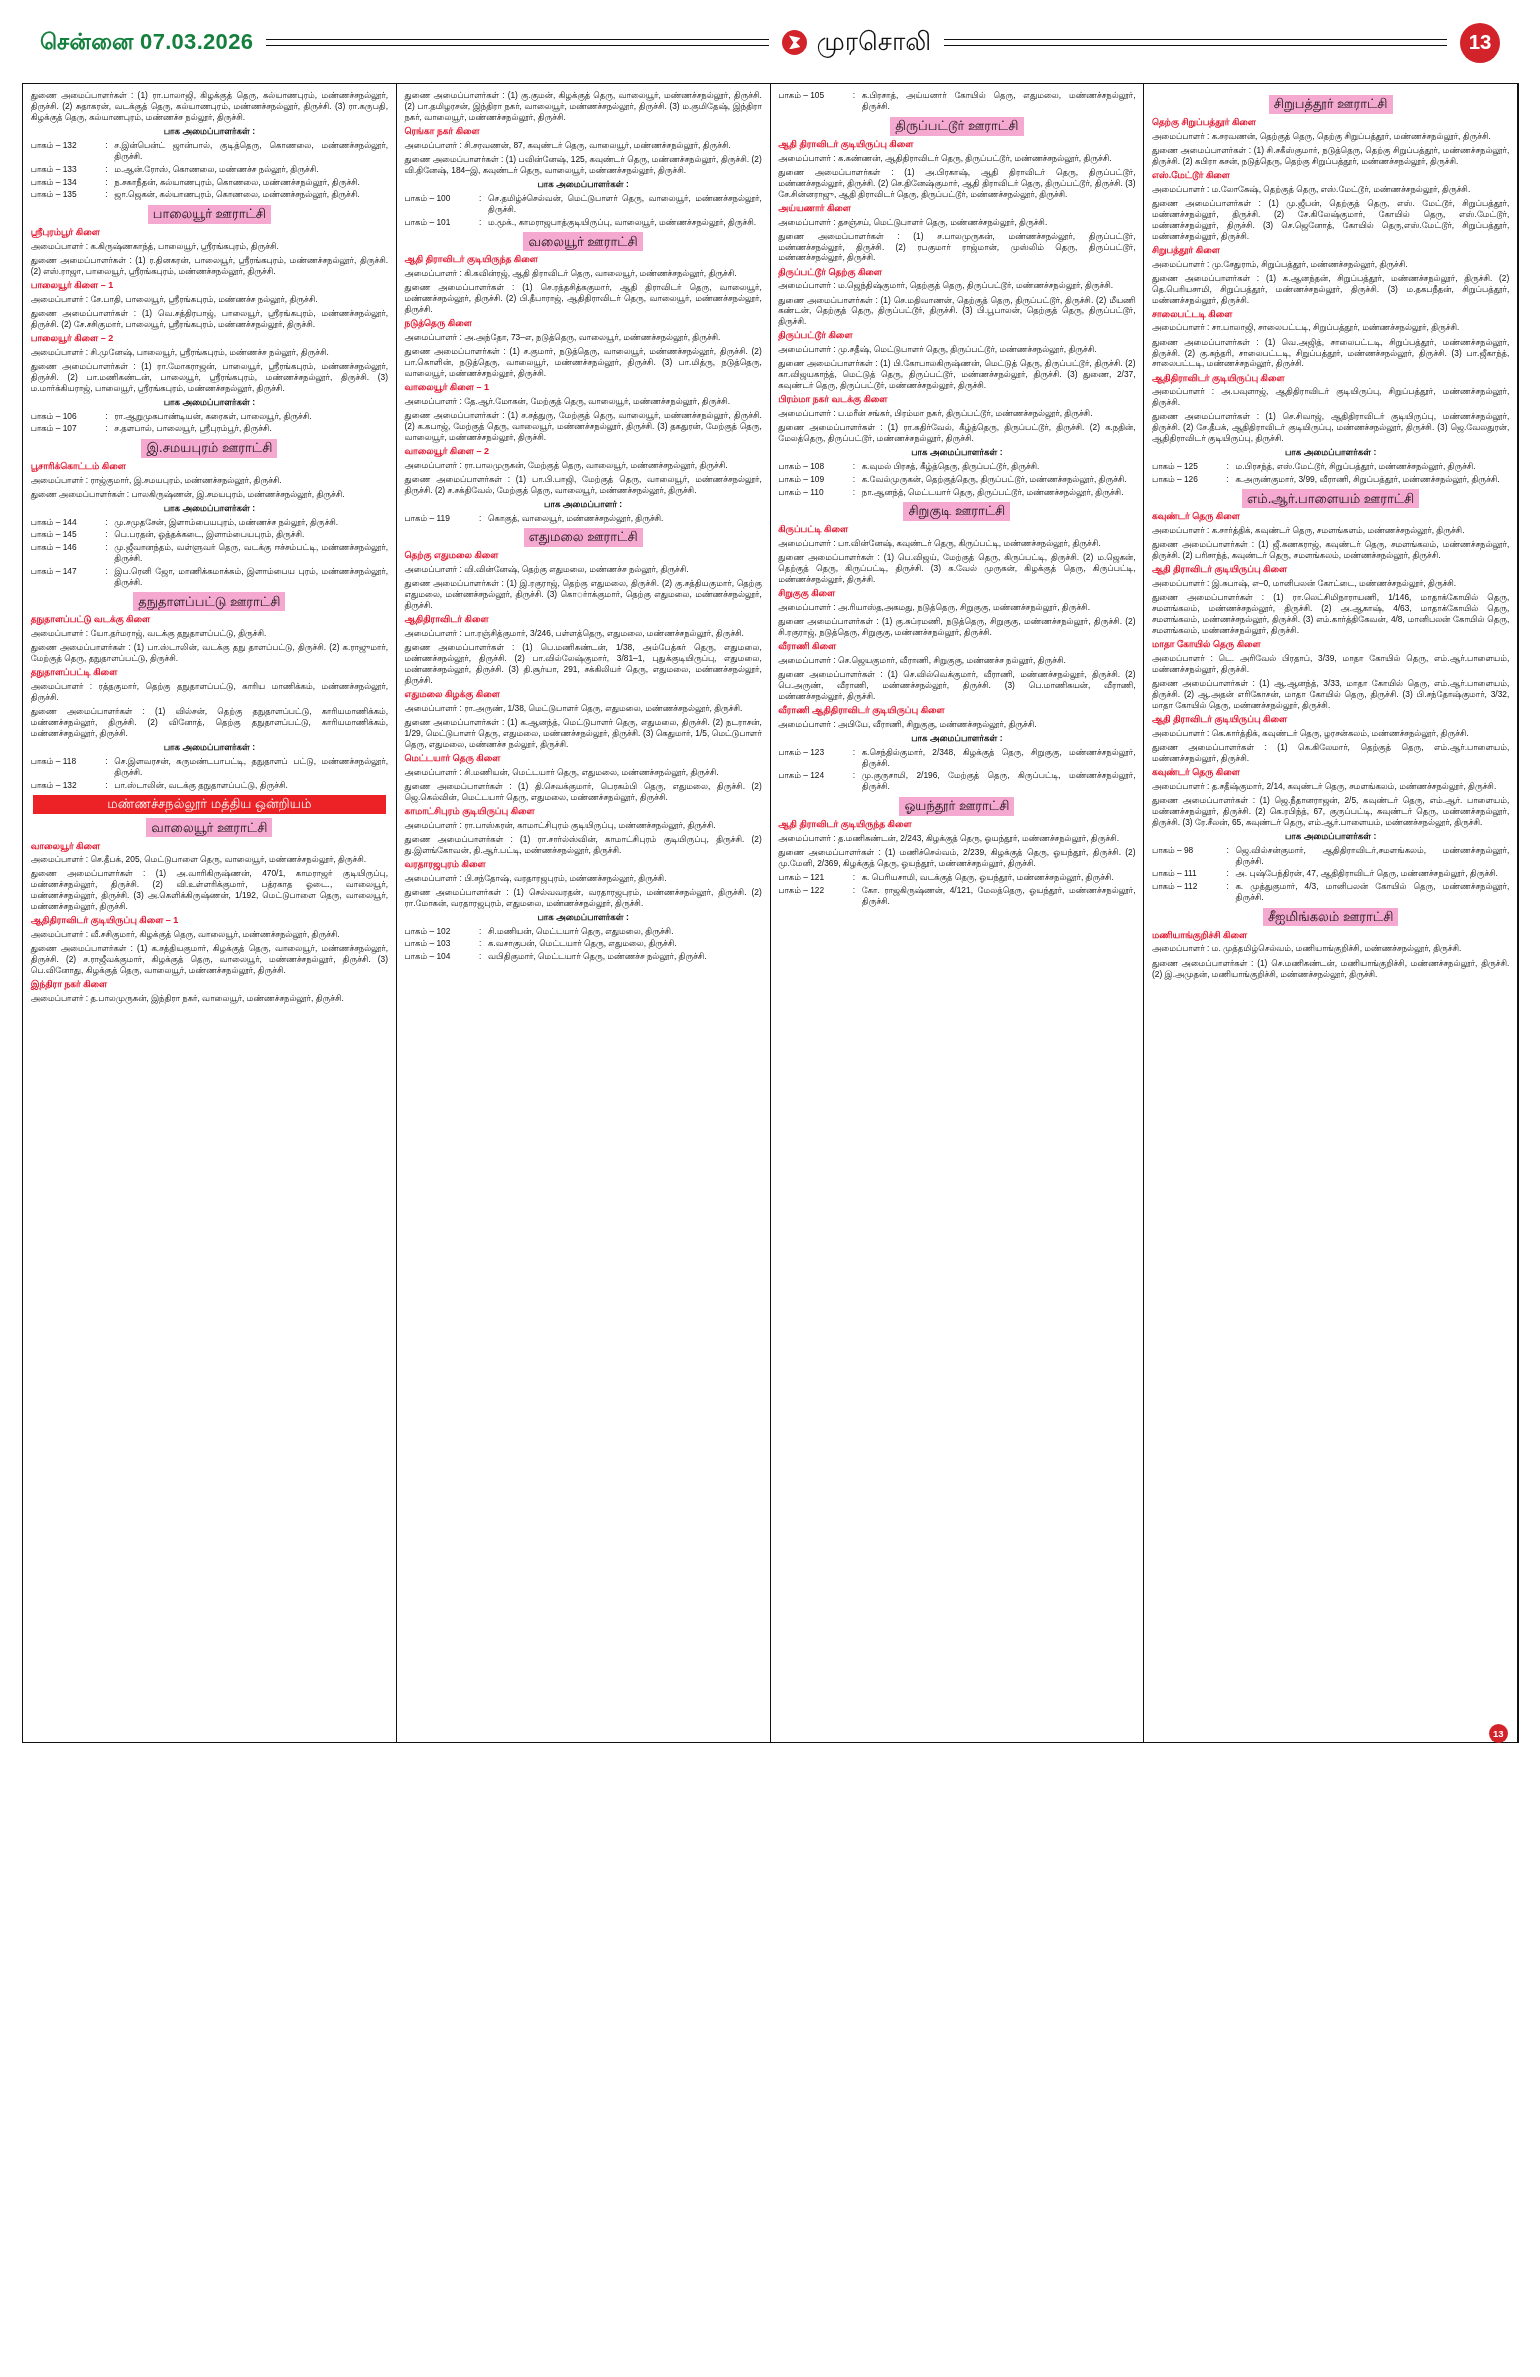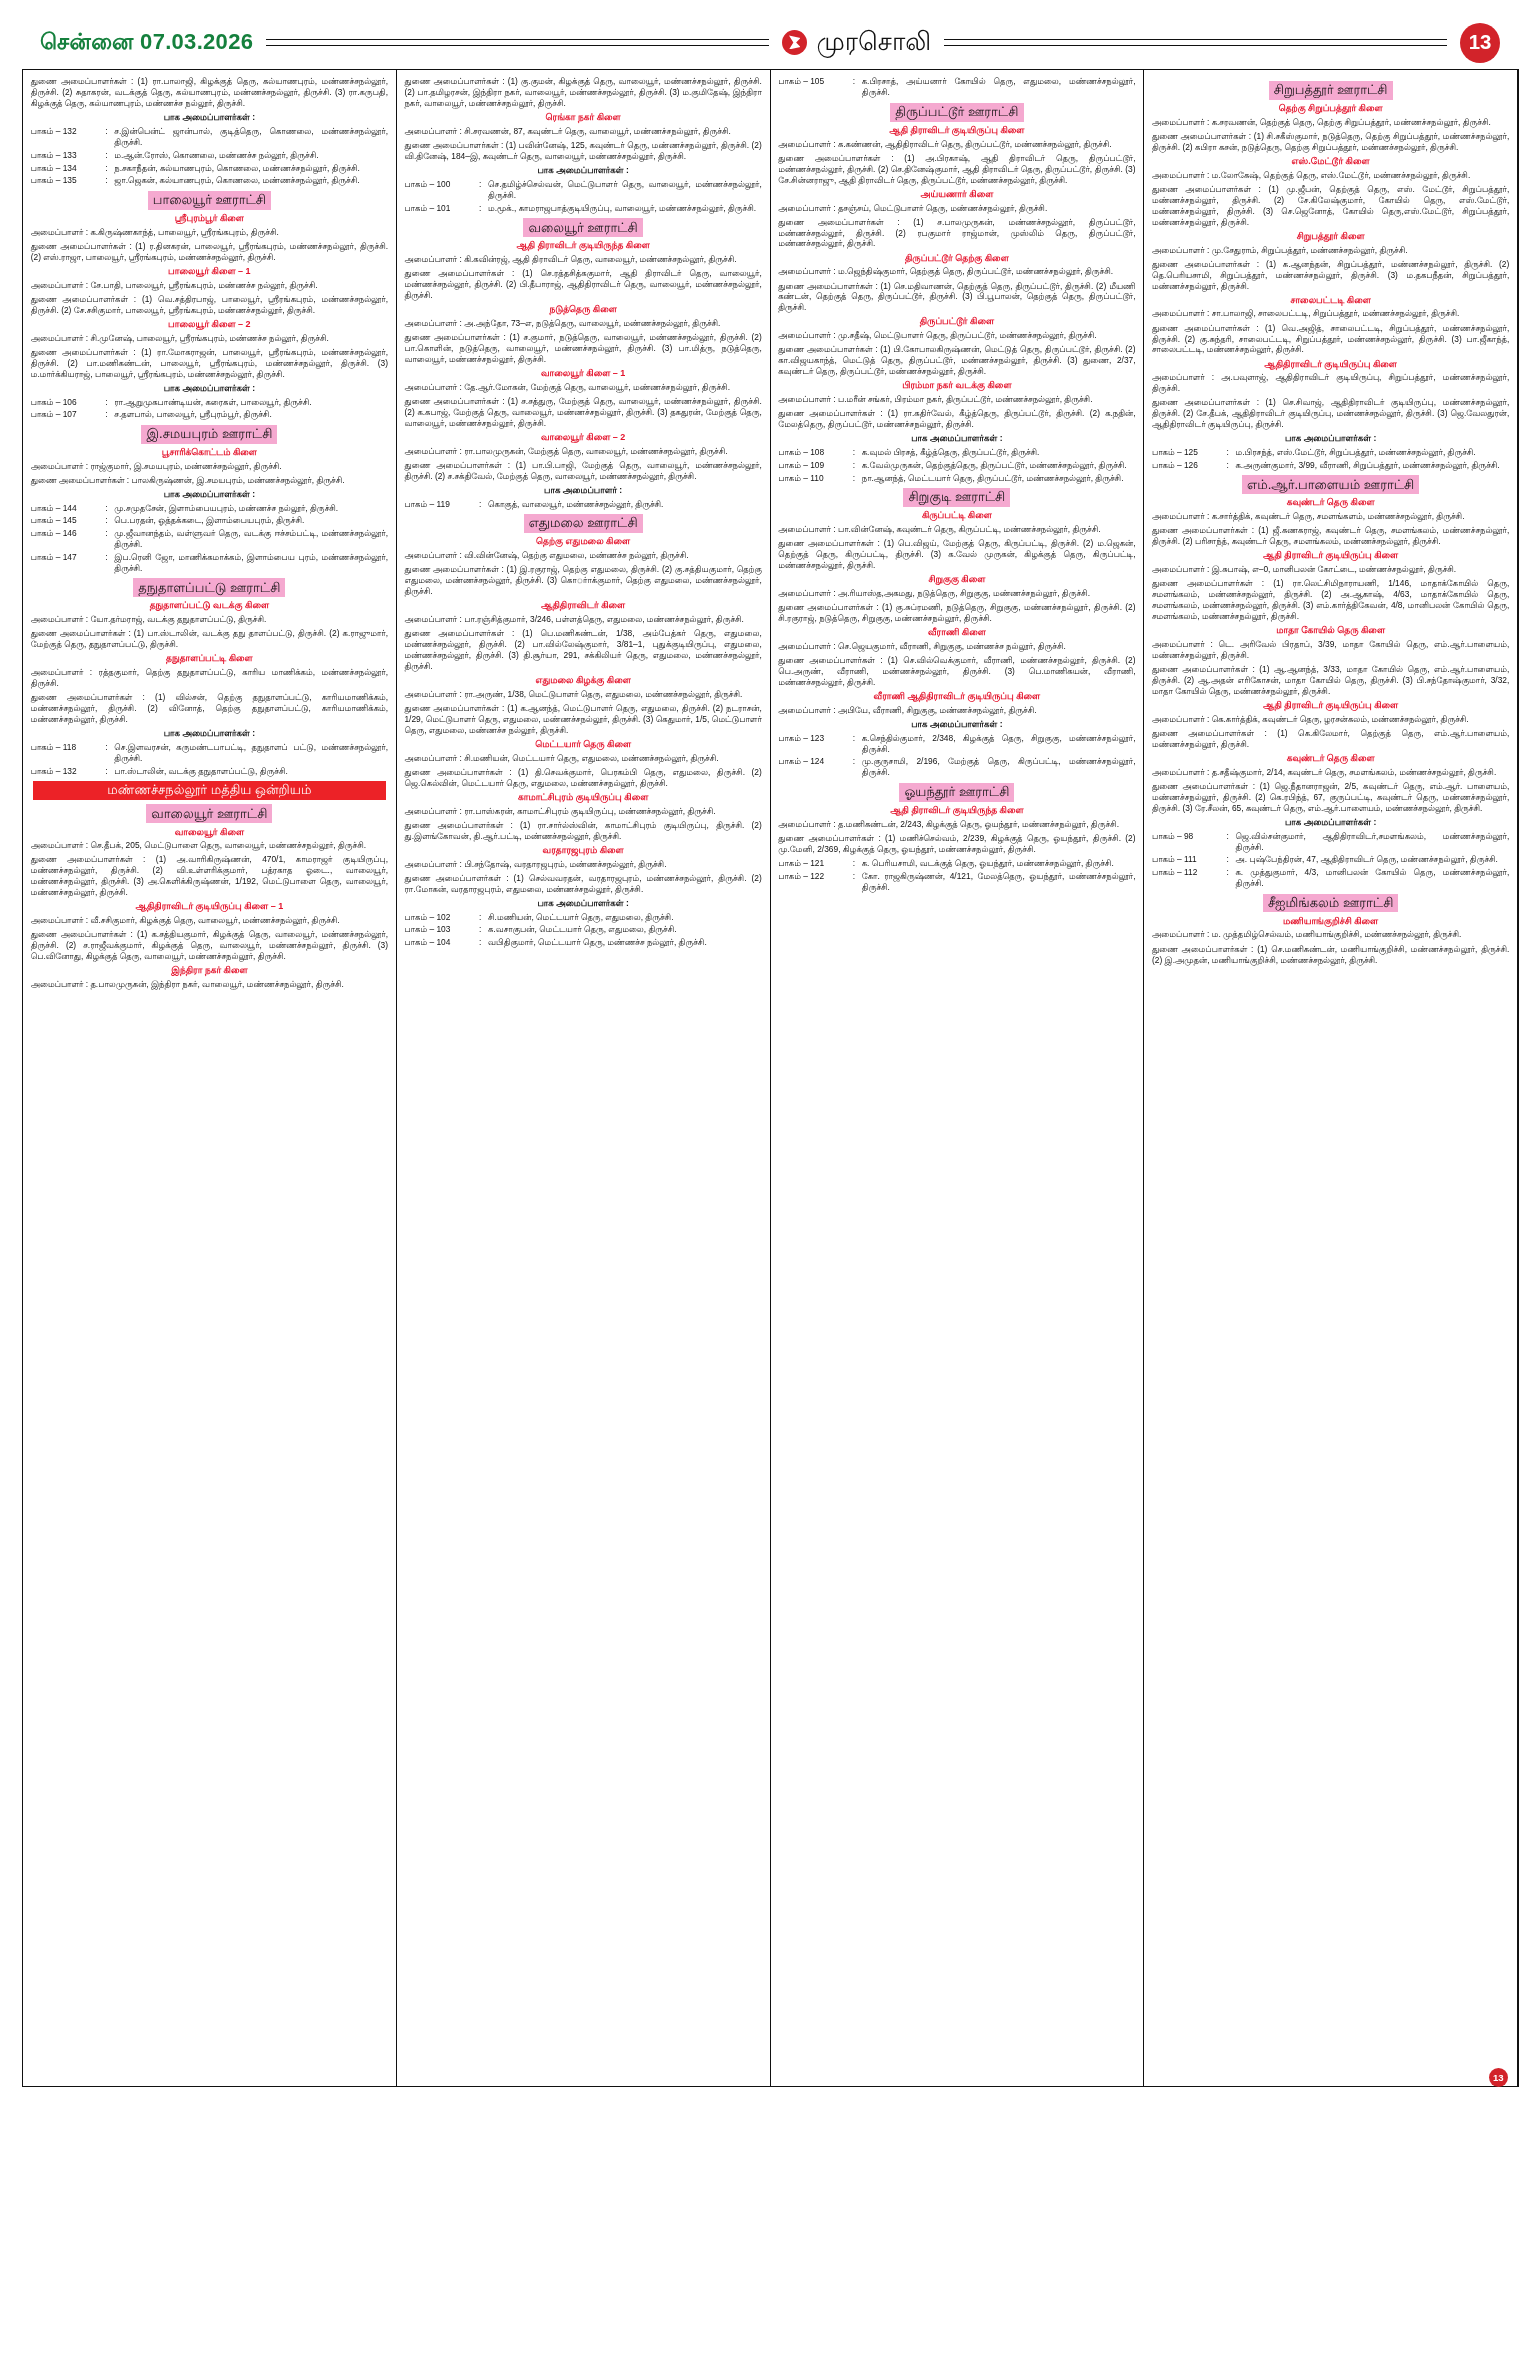--- a/index.html
+++ b/index.html
@@ -70,24 +70,24 @@
     width:40px;height:40px;border-radius:50%;
     background:#d2232a;color:#fff;
     display:flex;align-items:center;justify-content:center;
     font-size:20.4px;font-weight:bold;
     flex:0 0 auto;
   }
   
   .frame{
     position:relative;
     border:1.3px solid #111;
-    height:2018px;
+    height:1660px;
     box-sizing:border-box;
     display:flex;
-    margin-top:2px;
+    margin-top:16px;
   }
   .col{
     flex:1 1 0;
     box-sizing:border-box;
     padding:6.4px 7.7px 6.4px 7.7px;
     border-right:1.3px solid #111;
     overflow:hidden;
     column-fill:auto;
   }
   .col:last-child{border-right:none;}
@@ -117,21 +117,20 @@
     line-height:1.25;
   }
   .hd-ward.red{
     background:#ec2227;
     color:#ffffff;
     width:96%;
     display:block;
     text-align:center;
   }
   .hd-branch{
-    text-align:center;
     font-weight:bold;
     font-size:9px;
     color:#e4122b;
     margin:2.6px 0 2.6px 0;
     line-height:1.25;
   }
   .partline{
     display:flex;
     gap:2.6px;
     margin:0 0 1.9px 0;

